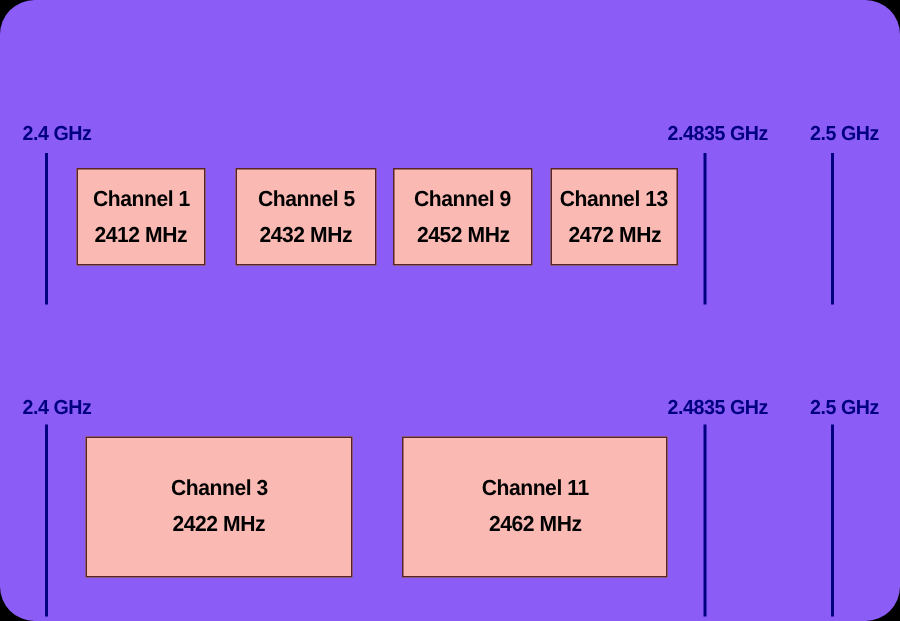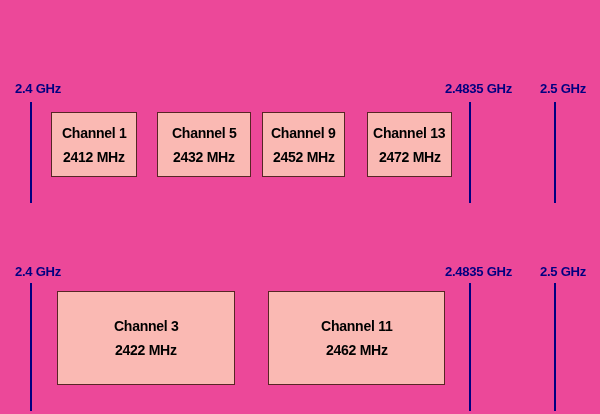--- a/index.html
+++ b/index.html
@@ -4,23 +4,24 @@
 <style>
   html, body {
     margin: 0;
     padding: 0;
     background: #000000;
   }
   .stage {
     position: relative;
     width: 600px;
     height: 414px;
-    background: #ec4899;
+    background: #8b5cf6;
     overflow: hidden;
     font-family: "Liberation Sans", sans-serif;
+    border-radius: 23px;
   }
   .freq-label {
     position: absolute;
     color: #000080;
     font-size: 13.5px;
     font-weight: bold;
     letter-spacing: -0.3px;
     white-space: nowrap;
     transform: scaleX(0.97);
     transform-origin: left top;
@@ -53,21 +54,21 @@
   }
   
   .t-label-1 { left: 15px;  top: 81px; }
   .t-label-2 { left: 445px; top: 81px; }
   .t-label-3 { left: 540px; top: 81px; }
   .t-line-1  { left: 30px;  top: 102px; height: 101px; }
   .t-line-2  { left: 469px; top: 102px; height: 101px; }
   .t-line-3  { left: 554px; top: 102px; height: 101px; }
   .t-box-1 { left: 51px;  top: 112px; width: 86px; height: 65px; }
   .t-box-2 { left: 157px; top: 112px; width: 94px; height: 65px; }
-  .t-box-3 { left: 262px; top: 112px; width: 83px; height: 65px; }
+  .t-box-3 { left: 262px; top: 112px; width: 93px; height: 65px; }
   .t-box-4 { left: 367px; top: 112px; width: 85px; height: 65px; text-align: center; }
   
   .b-label-1 { left: 15px;  top: 264px; }
   .b-label-2 { left: 445px; top: 264px; }
   .b-label-3 { left: 540px; top: 264px; }
   .b-line-1  { left: 30px;  top: 283px; height: 128px; }
   .b-line-2  { left: 469px; top: 283px; height: 128px; }
   .b-line-3  { left: 554px; top: 283px; height: 128px; }
   .b-box-1 { left: 57px;  top: 291px; width: 178px; height: 94px; align-items: center; }
   .b-box-2 { left: 268px; top: 291px; width: 177px; height: 94px; align-items: center; }

